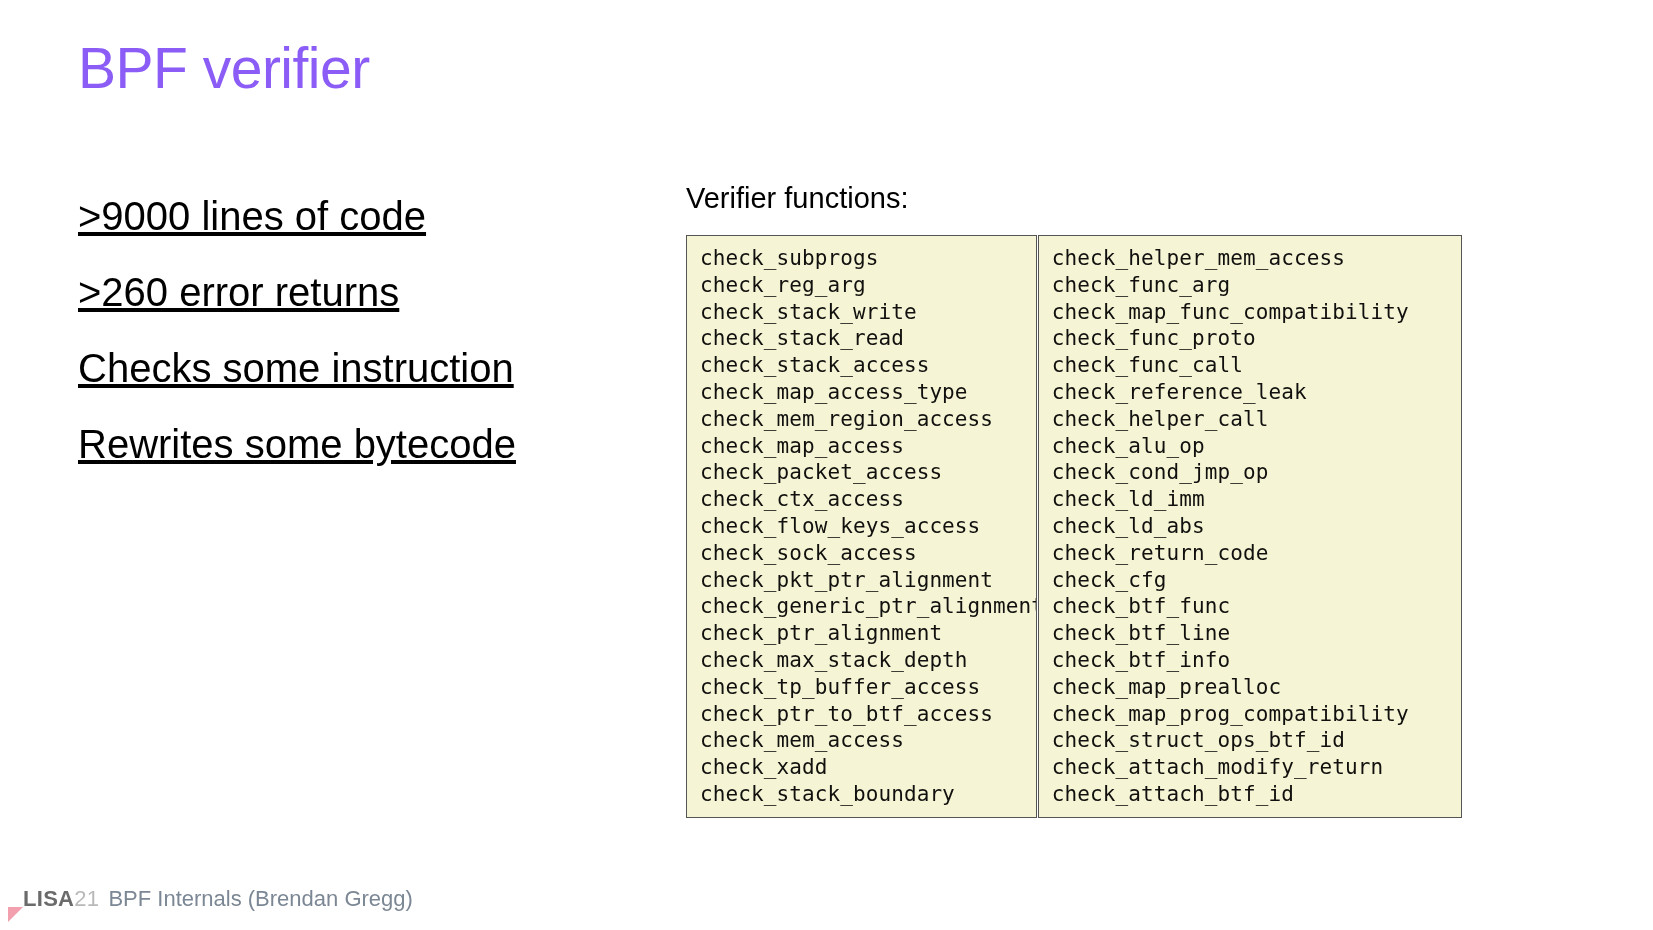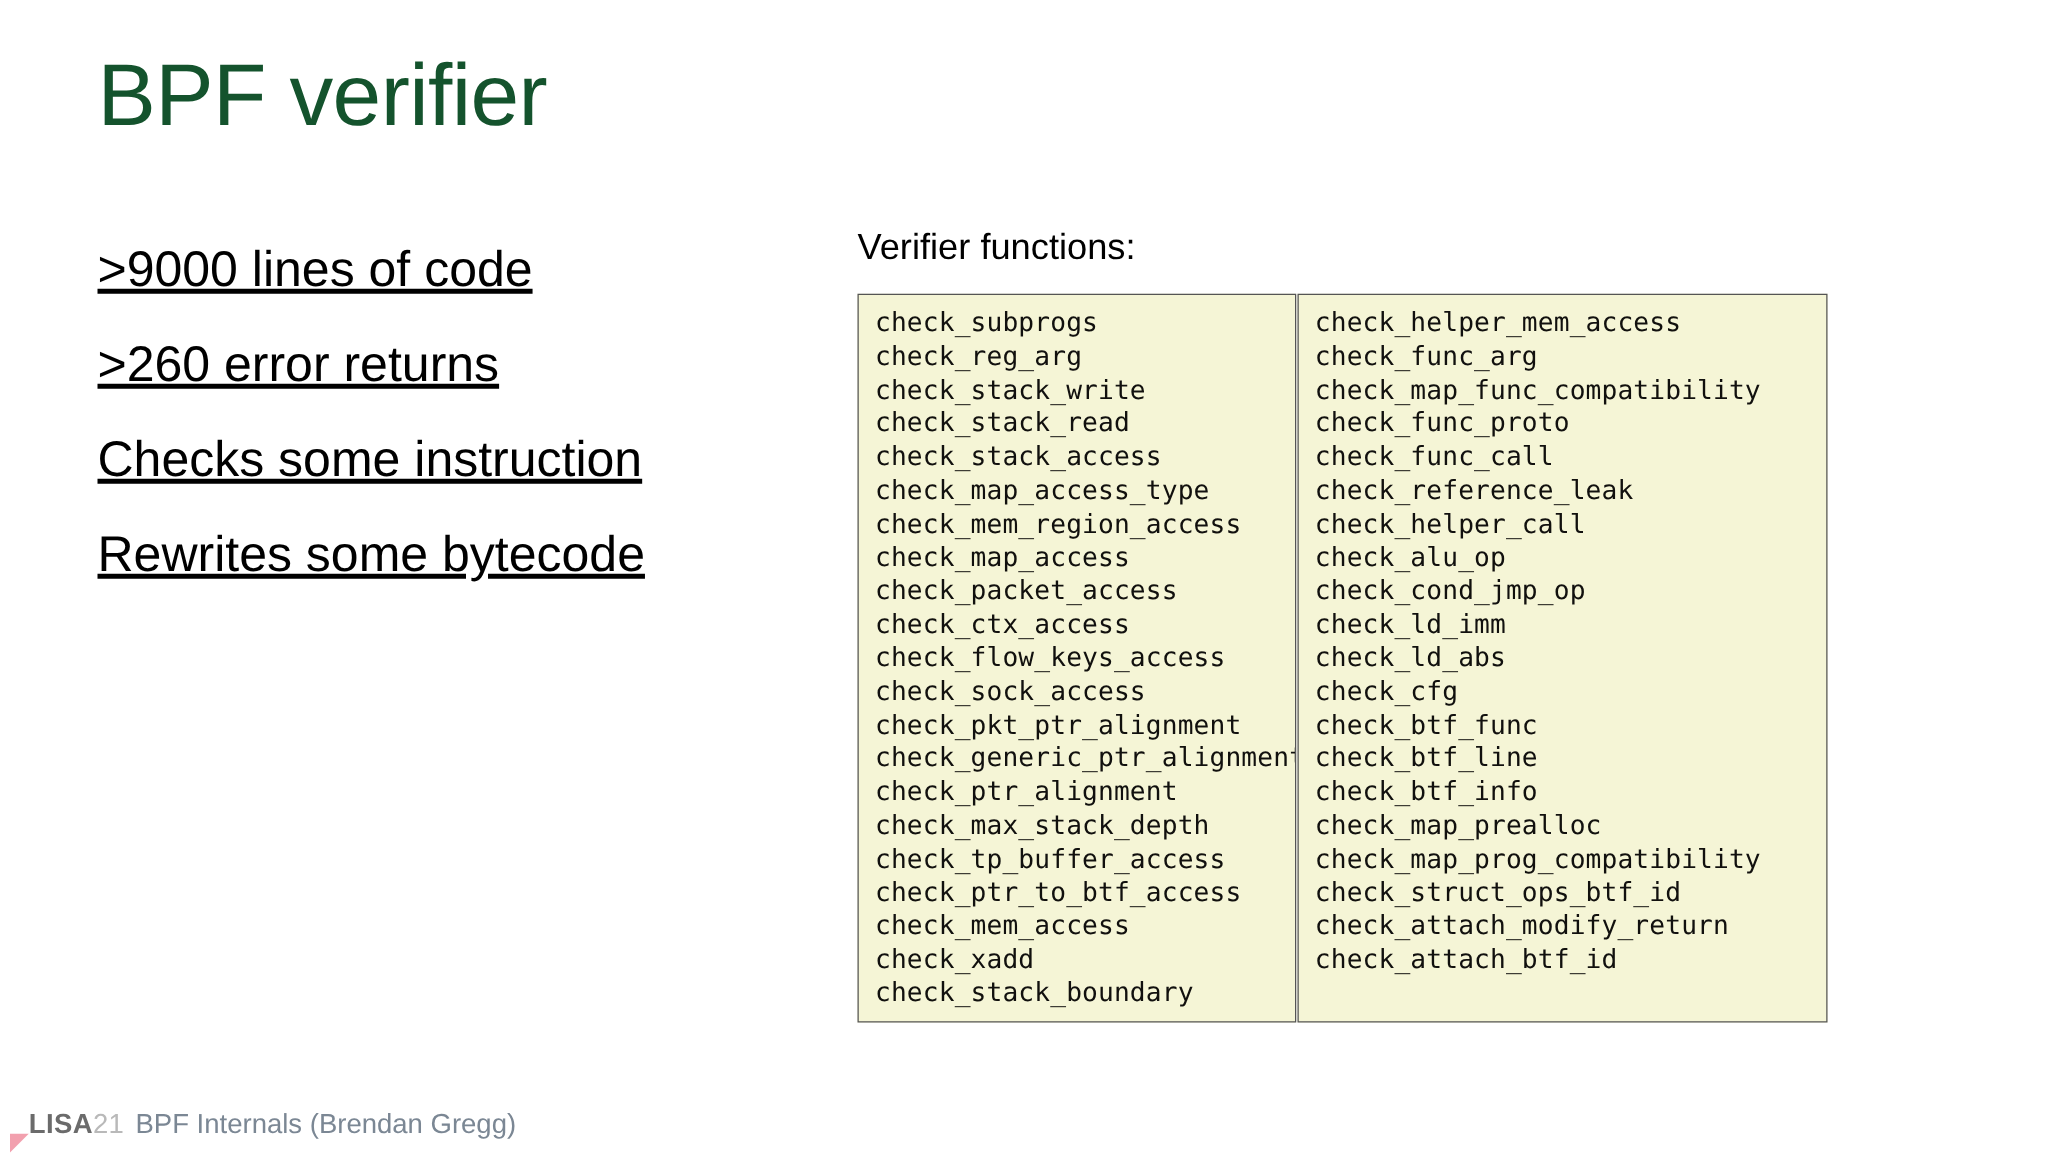--- a/index.html
+++ b/index.html
@@ -15,25 +15,25 @@
     position: relative;
     font-family: "Liberation Sans", sans-serif;
     color: #000000;
   }
 
   
   #slide-title {
     position: absolute;
     left: 78px;
     top: 36px;
-    font-size: 70px;
+    font-size: 57px;
     font-weight: 400;
     line-height: 1.15;
     letter-spacing: -0.5px;
-    color: #14532d;
+    color: #8b5cf6;
     white-space: nowrap;
   }
 
   
   #bullet-list {
     position: absolute;
     left: 78px;
     top: 178px;
     width: 560px;
     list-style: none;
@@ -175,20 +175,21 @@
       <div class="code-line">check_func_arg</div>
       <div class="code-line">check_map_func_compatibility</div>
       <div class="code-line">check_func_proto</div>
       <div class="code-line">check_func_call</div>
       <div class="code-line">check_reference_leak</div>
       <div class="code-line">check_helper_call</div>
       <div class="code-line">check_alu_op</div>
       <div class="code-line">check_cond_jmp_op</div>
       <div class="code-line">check_ld_imm</div>
       <div class="code-line">check_ld_abs</div>
+      <div class="code-line">check_return_code</div>
       <div class="code-line">check_cfg</div>
       <div class="code-line">check_btf_func</div>
       <div class="code-line">check_btf_line</div>
       <div class="code-line">check_btf_info</div>
       <div class="code-line">check_map_prealloc</div>
       <div class="code-line">check_map_prog_compatibility</div>
       <div class="code-line">check_struct_ops_btf_id</div>
       <div class="code-line">check_attach_modify_return</div>
       <div class="code-line">check_attach_btf_id</div>
     </div>

